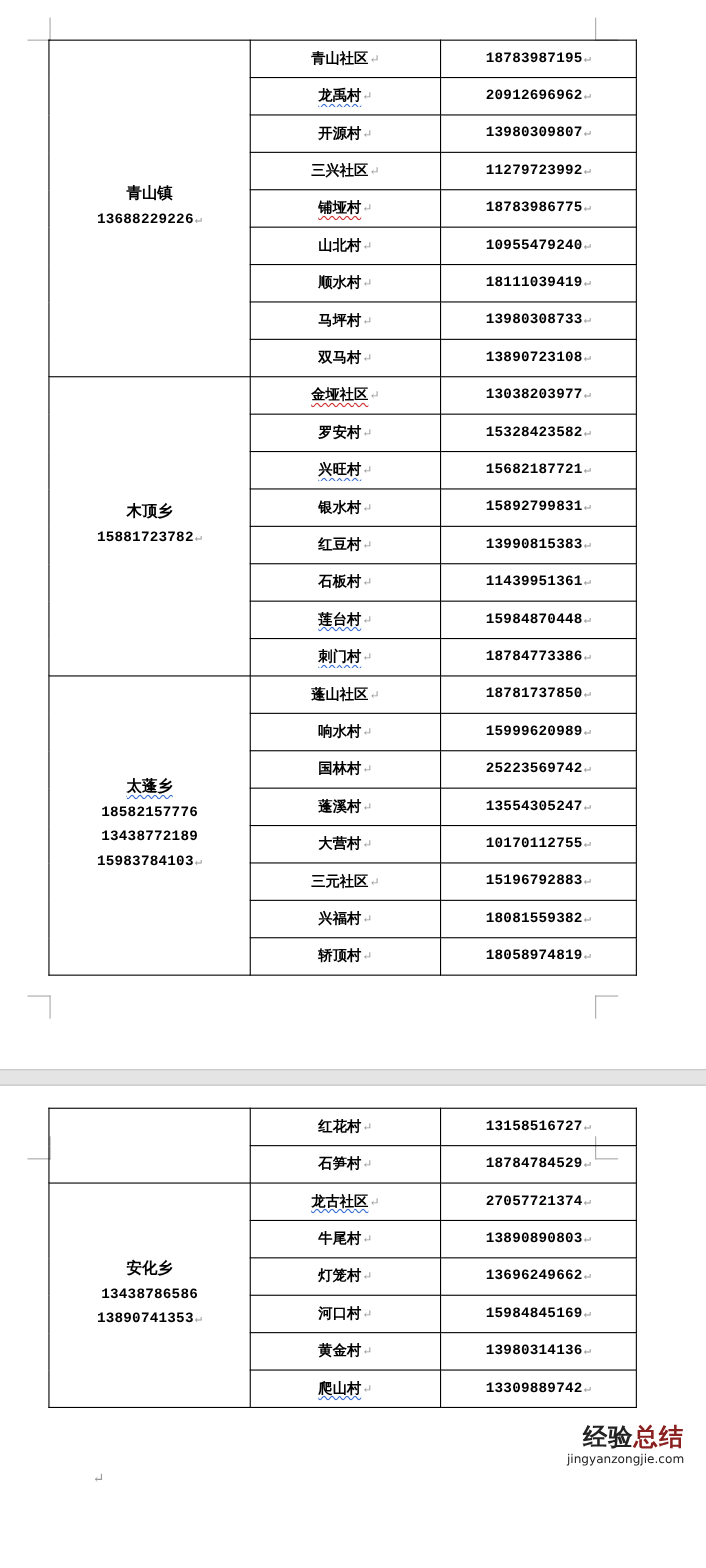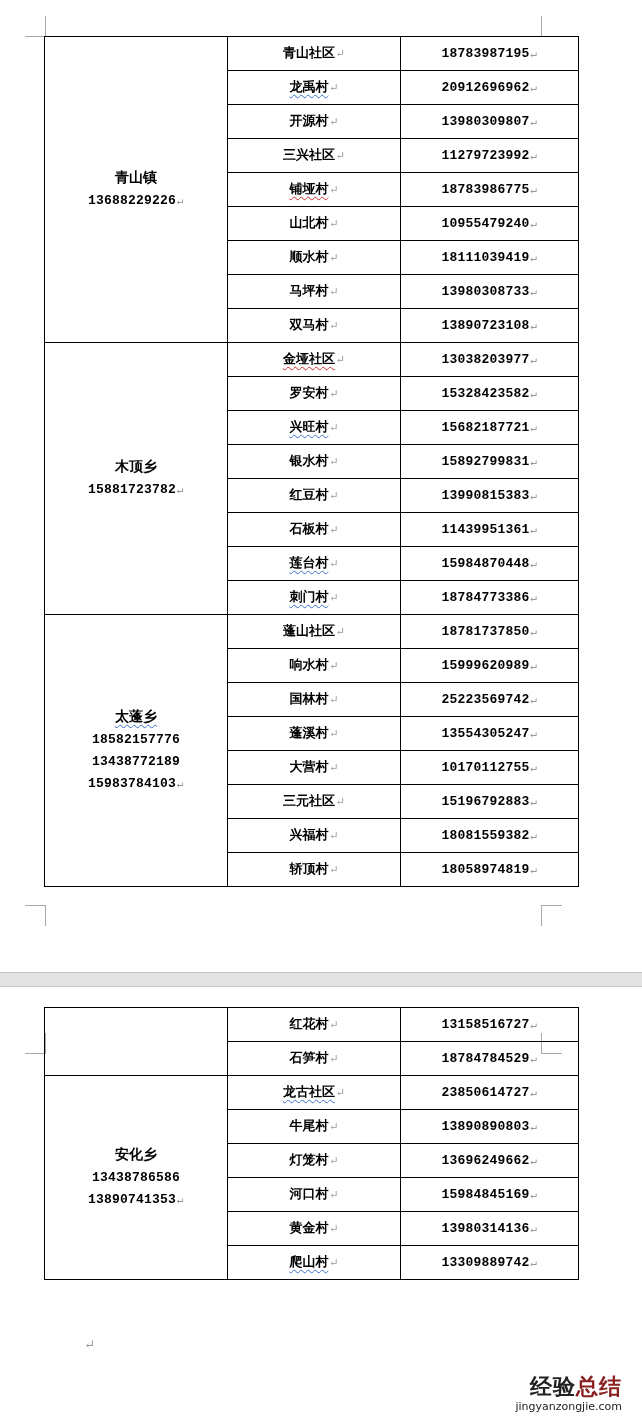--- a/index.html
+++ b/index.html
@@ -19,21 +19,21 @@
   table.t td.c2 { width:172px; }
   table.t td.c3 { width:177px; }
   table.t tr { height:34px; }
   .mark { color:#9a9a9a; font-weight:normal; font-size:11px; margin-left:1px; }
   .town-name { display:block; font-size:14px; margin-bottom:4px; }
   .town-phone { display:block; font-size:12.5px; line-height:22px; }
   .wavy-blue { text-decoration:underline wavy #3a6fd0; text-decoration-thickness:1px; text-underline-offset:3px; }
   .wavy-red { text-decoration:underline wavy #d03030; text-decoration-thickness:1px; text-underline-offset:3px; }
   .num { font-family:Liberation Mono, monospace; font-size:13px; letter-spacing:0.2px; }
   .para-end { position:absolute; left:84px; top:1337px; color:#9a9a9a; font-size:13px; }
-  .watermark { position:absolute; right:20px; top:1372px; text-align:right; }
+  .watermark { position:absolute; right:20px; top:1292px; text-align:right; }
   .wm-cn { font-family:"DejaVu Sans","Liberation Sans",sans-serif; font-size:22px; font-weight:bold; letter-spacing:1px; }
   .wm-cn .a { color:#222; }
   .wm-cn .b { color:#8b2020; }
   .wm-url { font-family:"DejaVu Sans","Liberation Sans",sans-serif; font-size:11px; color:#222; margin-top:-2px; }
 </style>
 </head>
 <body>
 
 <div class="crop tl-top" style="left:25px;top:16px;"></div>
 <div class="crop tr-top" style="left:541px;top:16px;"></div>
@@ -178,21 +178,21 @@
       <td class="c2"><span>石笋村</span><span class="mark">↵</span></td>
       <td class="c3 num"><span>18784784529</span><span class="mark">↵</span></td>
     </tr>
 
     <tr>
       <td class="c1" rowspan="6">
         <span class="town-name">安化乡</span>
         <span class="town-phone num"><span>13438786586 13890741353</span><span class="mark">↵</span></span>
       </td>
       <td class="c2"><span class="wavy-blue">龙古社区</span><span class="mark">↵</span></td>
-      <td class="c3 num"><span>23850614727</span><span class="mark">↵</span></td>
+      <td class="c3 num"><span>27057721374</span><span class="mark">↵</span></td>
     </tr>
     <tr>
       <td class="c2"><span>牛尾村</span><span class="mark">↵</span></td>
       <td class="c3 num"><span>13890890803</span><span class="mark">↵</span></td>
     </tr>
     <tr>
       <td class="c2"><span>灯笼村</span><span class="mark">↵</span></td>
       <td class="c3 num"><span>13696249662</span><span class="mark">↵</span></td>
     </tr>
     <tr>

